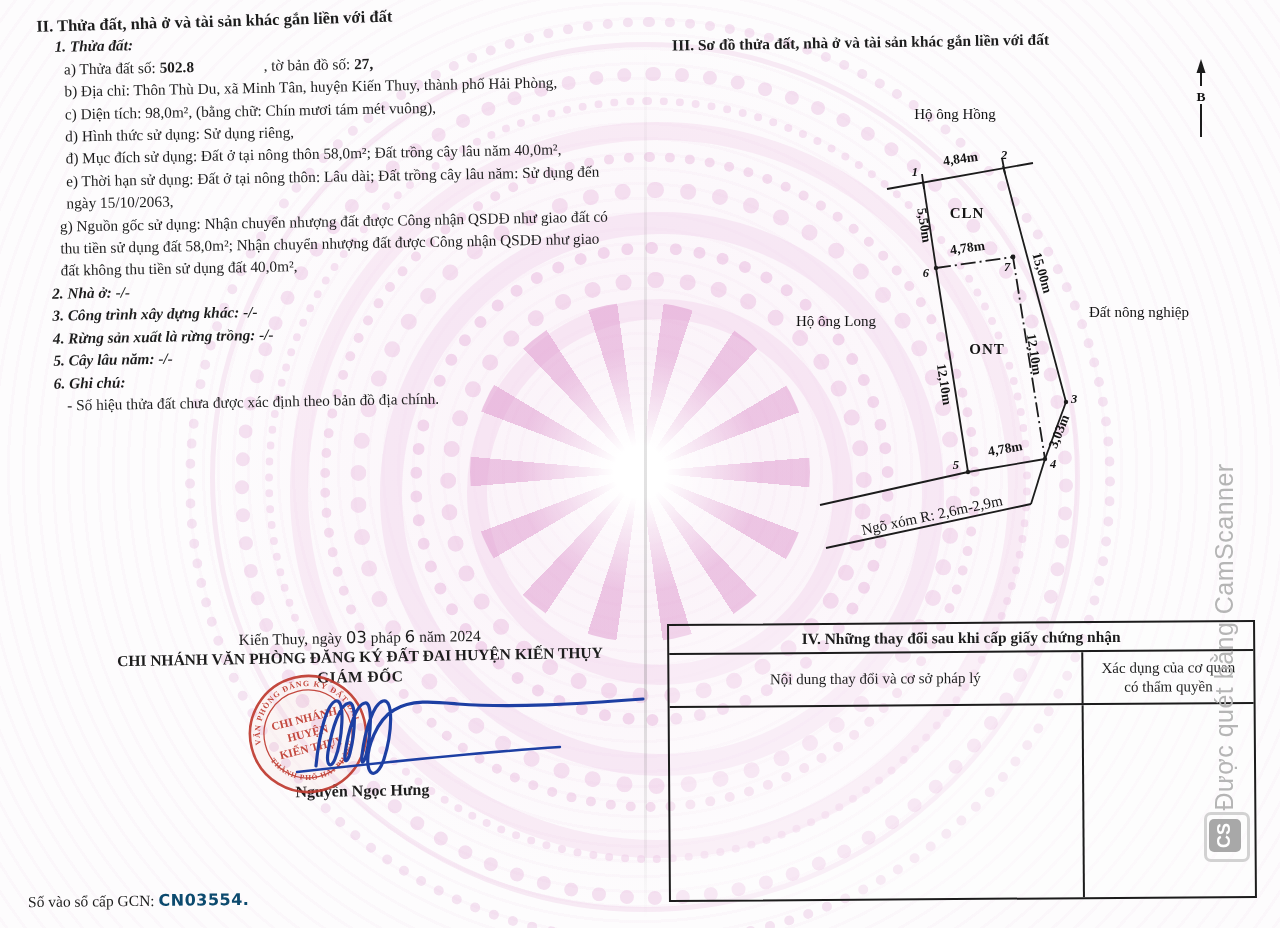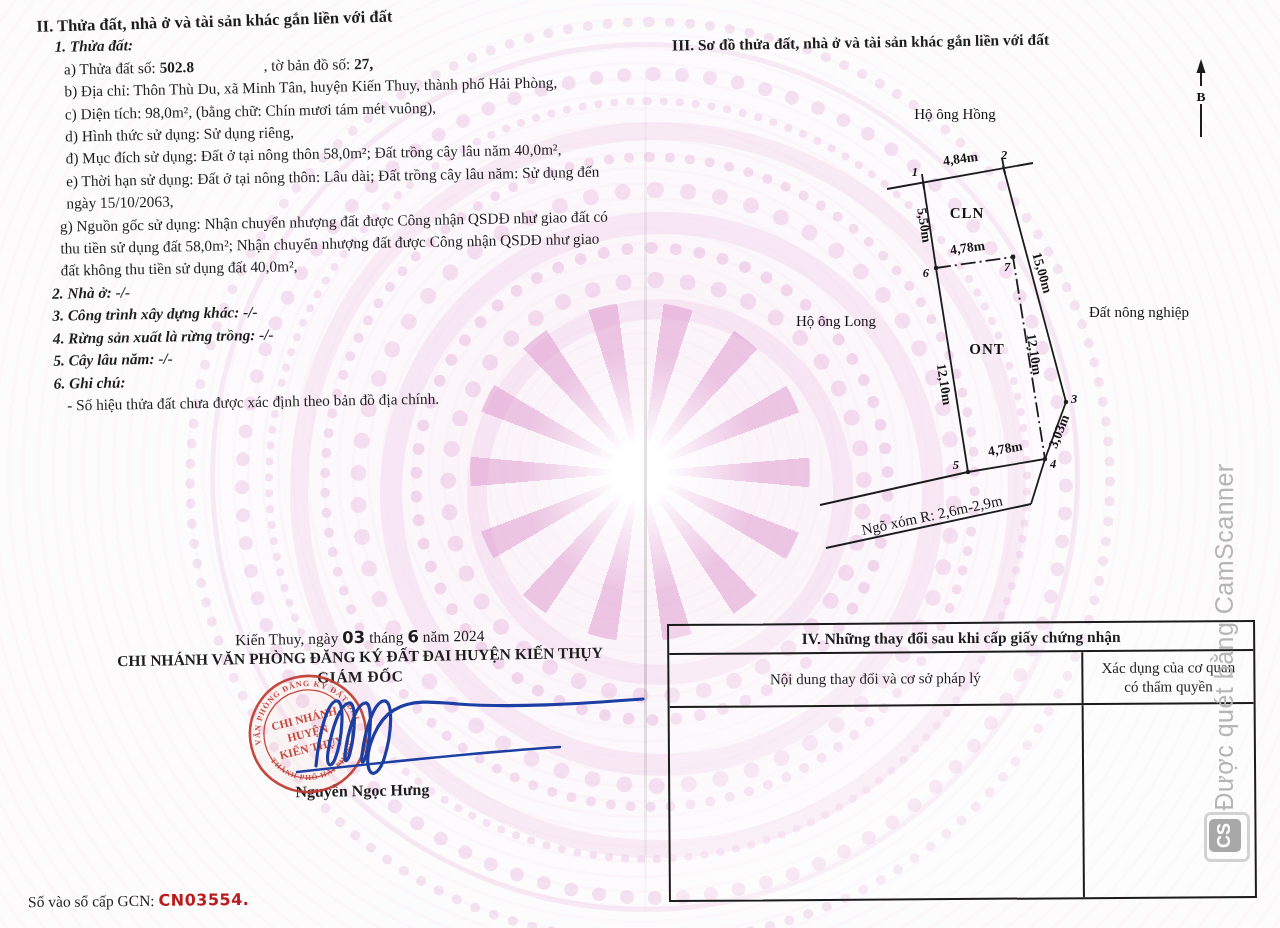--- a/index.html
+++ b/index.html
@@ -49,38 +49,38 @@
   .dim{font-size:13.5px;font-weight:700;}
   .pt{font-size:12.5px;font-weight:700;font-style:italic;}
   .zone{font-size:15px;font-weight:700;letter-spacing:1px;}
   .nb{font-size:15px;}
   
   .signblock{position:absolute;left:95px;top:628px;width:530px;z-index:3;text-align:center;
     transform:rotate(-1deg);font-size:15.5px;}
   .signblock .office{font-weight:700;margin-top:1px;}
   .signblock .role{font-weight:700;margin-top:2px;letter-spacing:.5px;}
   .signblock .name{position:absolute;left:0;right:0;top:154px;font-weight:700;font-size:16px;}
-  .hand{font-family:"DejaVu Sans",sans-serif;font-weight:700;font-size:16.5px;}
+  .hand{font-family:"DejaVu Sans",sans-serif;font-weight:400;font-size:16.5px;}
   .stamp{position:absolute;left:246px;top:672px;z-index:3;transform:rotate(-14deg);opacity:.92;}
   .sig{position:absolute;left:280px;top:668px;z-index:4;}
   
   .tbl{position:absolute;left:668px;top:622px;width:584px;height:274px;z-index:3;
     border:2px solid #1c1c1c;display:grid;grid-template-rows:29px 53px 1fr;transform:rotate(-.4deg);
     background:rgba(255,255,255,.25);}
   .tbl-title{border-bottom:2px solid #1c1c1c;display:flex;align-items:center;justify-content:center;
     font-weight:700;font-size:15.5px;}
   .tbl-head,.tbl-body{display:flex;}
   .tbl-head{border-bottom:2px solid #1c1c1c;}
   .tc1{flex:1;display:flex;align-items:center;justify-content:center;font-size:15px;}
   .tc2{width:170px;border-left:2px solid #1c1c1c;display:flex;flex-direction:column;
     align-items:center;justify-content:center;font-size:15px;line-height:19px;}
   .tb1{flex:1;} .tb2{width:170px;border-left:2px solid #1c1c1c;}
   
   .footer{position:absolute;left:28px;top:891px;z-index:3;font-size:15.5px;transform:rotate(-.6deg);}
-  .ink{font-family:"DejaVu Sans",sans-serif;font-weight:700;color:#b91c1c;font-size:16px;letter-spacing:.5px;}
+  .ink{font-family:"DejaVu Sans",sans-serif;font-weight:700;color:#0c4a6e;font-size:16px;letter-spacing:.5px;}
   
   .cam-text{position:absolute;left:1024px;top:596px;width:400px;z-index:6;transform:rotate(-90deg);
     font-family:"Liberation Sans","DejaVu Sans",sans-serif;font-size:25px;color:#b5b5b5;letter-spacing:.5px;}
   .cs-outer{position:absolute;left:1204px;top:812px;width:40px;height:44px;z-index:6;
     border:3px solid #d2d2d2;border-radius:7px;}
   .cs-inner{position:absolute;left:2px;top:4px;width:32px;height:33px;background:#a8a8a8;border-radius:5px;
     display:flex;align-items:center;justify-content:center;}
   .cs-inner span{transform:rotate(-90deg);color:#fff;font-weight:700;font-size:18px;
     font-family:"Liberation Sans","DejaVu Sans",sans-serif;}
 </style>
@@ -188,21 +188,21 @@
     <text class="nb" x="836" y="326" text-anchor="middle">Hộ ông Long</text>
     <text class="nb" x="1139" y="317" text-anchor="middle">Đất nông nghiệp</text>
 
     <text x="933" y="520" text-anchor="middle" font-size="15" transform="rotate(-12,933,520)">Ngõ xóm R: 2,6m-2,9m</text>
   </svg>
 
   <div class="signblock">
     <div>
       <span>Kiến Thuy, ngày</span>
       <span class="hand">03</span>
-      <span>tháng</span>
+      <span>pháp</span>
       <span class="hand">6</span>
       <span>năm 2024</span>
     </div>
     <div class="office">CHI NHÁNH VĂN PHÒNG ĐĂNG KÝ ĐẤT ĐAI HUYỆN KIẾN THỤY</div>
     <div class="role">GIÁM ĐỐC</div>
     <div class="name">Nguyễn Ngọc Hưng</div>
   </div>
 
   <svg class="stamp" width="124" height="124" viewBox="0 0 124 124">
     <defs>

